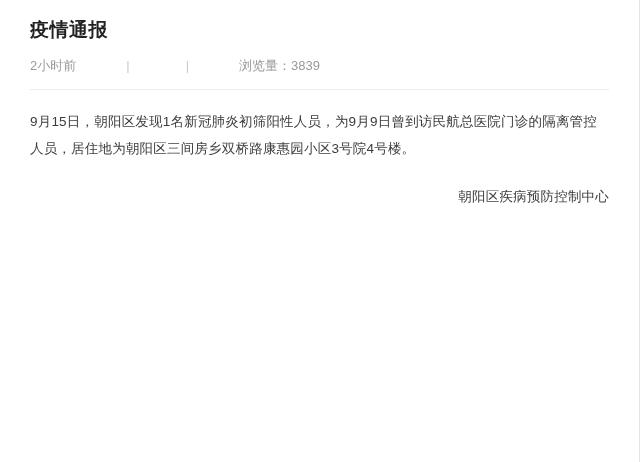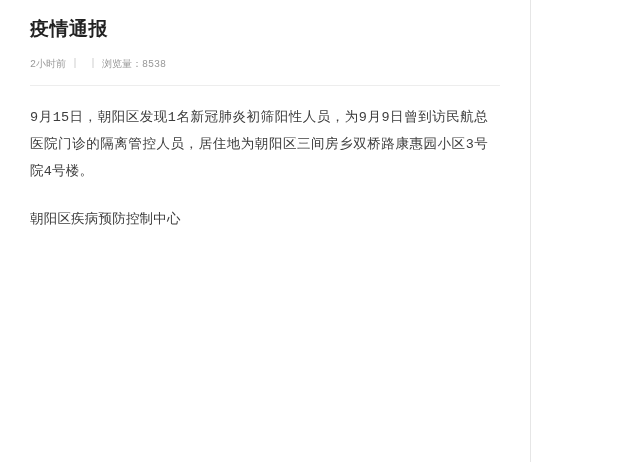--- a/index.html
+++ b/index.html
@@ -9,46 +9,46 @@
   body {
     width: 640px;
     height: 462px;
     background: #ffffff;
     font-family: "Liberation Sans", sans-serif;
     color: #333333;
     overflow: hidden;
   }
   .page {
     position: relative;
-    width: 531px;
+    width: 640px;
     height: 462px;
     box-sizing: border-box;
     background: #ffffff;
     border-right: 1px solid #e6e6e6;
-    font-family: Liberation Mono, monospace;
   }
   .content {
     padding: 18px 30px 0 30px;
   }
   .article-title {
     font-size: 19px;
     font-weight: bold;
     color: #222222;
     letter-spacing: 0.5px;
     margin: 0 0 14px 0;
     line-height: 1.3;
   }
   .meta-bar {
-    font-size: 10px;
+    font-size: 13px;
     color: #9a9a9a;
     display: flex;
     align-items: center;
     flex-wrap: nowrap;
     white-space: nowrap;
     margin-bottom: 14px;
+    gap: 44px;
   }
   .meta-bar .sep {
     display: inline-block;
     margin: 0 6px;
     color: #c9c9c9;
   }
   .meta-bar .meta-item {
     color: #9a9a9a;
   }
   .divider {
@@ -59,42 +59,42 @@
   .body-text p {
     font-size: 13.5px;
     line-height: 2.0;
     color: #3c3c3c;
     margin: 0 12px 14px 0;
     text-align: justify;
     letter-spacing: 0.2px;
   }
   .signature {
     margin-top: 22px;
-    text-align: left;
+    text-align: right;
     font-size: 13.5px;
     line-height: 1.9;
     color: #3c3c3c;
   }
   .signature div {
     letter-spacing: 0.2px;
   }
 </style>
 </head>
 <body>
 
 <div class="page">
   <div class="content">
 
     <h1 class="article-title">疫情通报</h1>
 
     <div class="meta-bar">
       <span class="meta-item">2小时前</span>
       <span class="sep">|</span>
       <span class="sep">|</span>
-      <span class="meta-item">浏览量：8538</span>
+      <span class="meta-item">浏览量：3839</span>
     </div>
 
     <div class="divider"></div>
 
     <div class="body-text">
       <p>9月15日，朝阳区发现1名新冠肺炎初筛阳性人员，为9月9日曾到访民航总医院门诊的隔离管控人员，居住地为朝阳区三间房乡双桥路康惠园小区3号院4号楼。</p>
     </div>
 
     <div class="signature">
       <div>朝阳区疾病预防控制中心</div>

